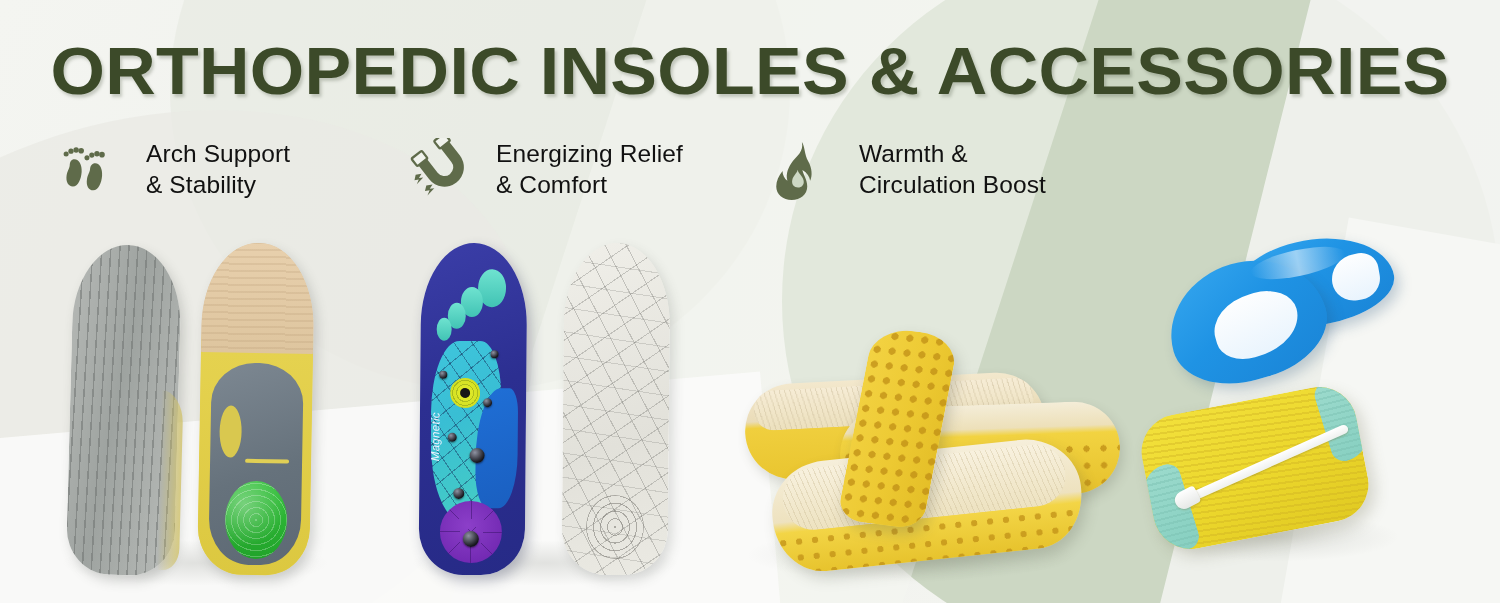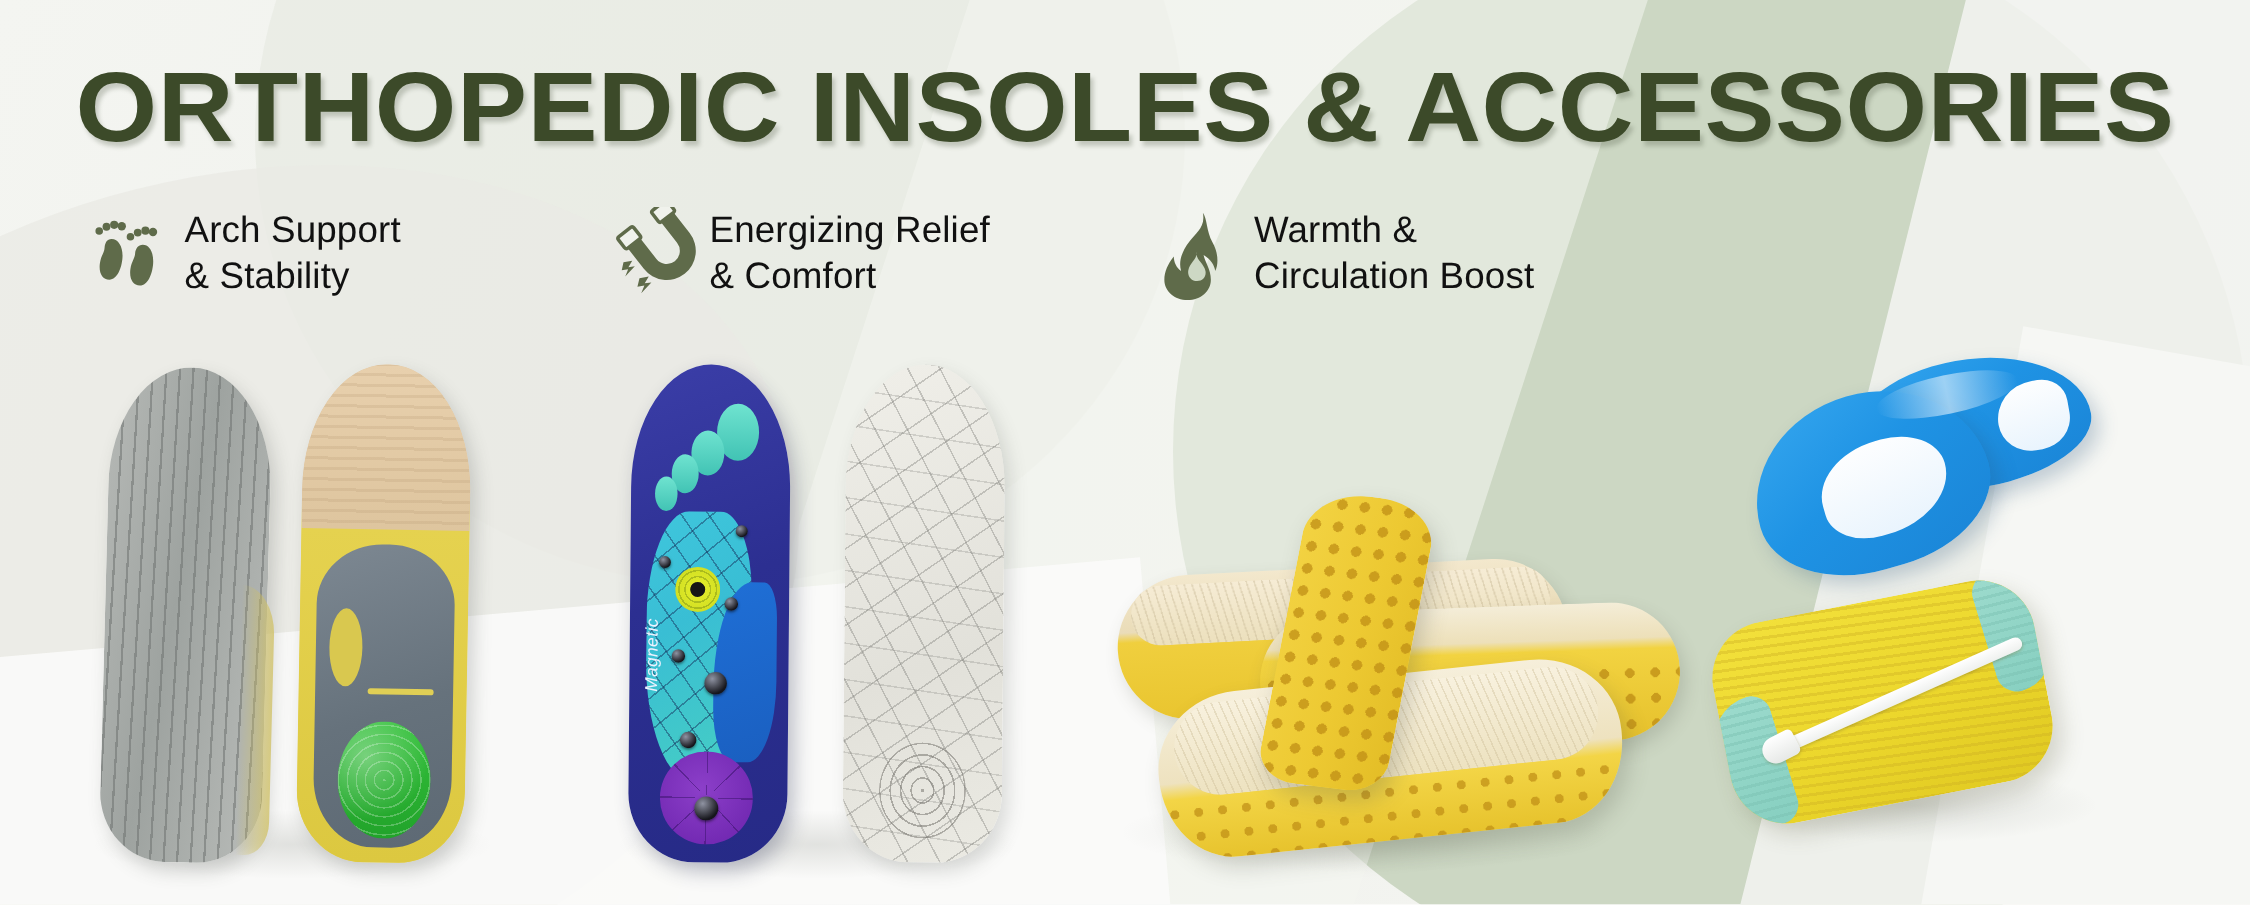--- a/index.html
+++ b/index.html
@@ -111,21 +111,21 @@
     position: absolute;
     left: 0;
     top: 138px;
     width: 1500px;
     height: 74px;
   }
   .feature {
     position: absolute;
     display: flex;
     align-items: center;
-    gap: 6px;
+    gap: 29px;
   }
   .feature-1 { left: 55px;  top: 0; }
   .feature-2 { left: 405px; top: 0; }
   .feature-3 { left: 768px; top: 0; justify-content: center; }
   .feature-4 { left: 1133px;top: 0; }
 
   .feature-icon { width: 62px; height: 62px; flex: 0 0 62px; display:block; }
   .feature-text {
     font-size: 24.5px;
     line-height: 1.28;

